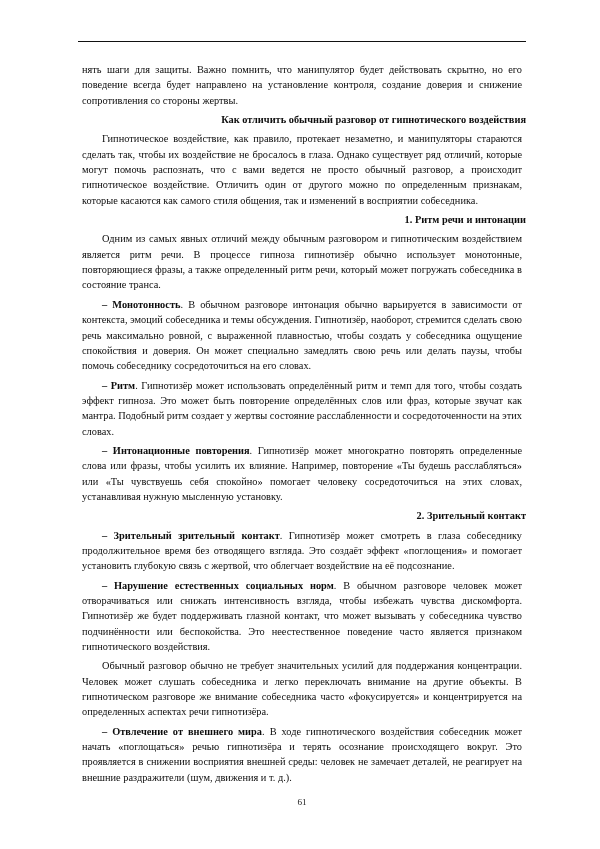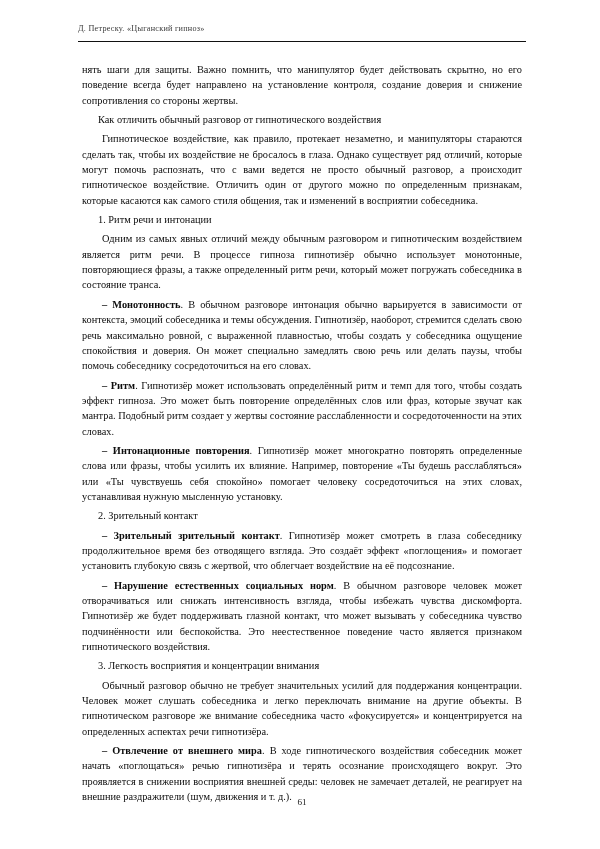--- a/index.html
+++ b/index.html
@@ -55,43 +55,42 @@
     margin: 4px;
     text-indent: 20px;
   }
   p.noindent {
     text-indent: 0;
   }
   h2.sec {
     margin: 0;
     font-size: 10.35px;
     line-height: 15.35px;
-    font-weight: normal;
+    font-weight: bold;
     text-indent: 20px;
-    text-align: left;
+    text-align: right;
   }
   .lead {
     font-weight: bold;
   }
   .folio {
     position: absolute;
     left: 78px;
     width: 448px;
     top: 797px;
     text-align: center;
     font-size: 9.2px;
     color: #1a1a1a;
   }
 </style>
 </head>
 <body>
 
 <div class="page">
 
-  <div class="running-head">Д. Петреску.  «Цыганский гипноз»</div>
   <div class="head-rule"></div>
 
   <div class="content">
 
     <p class="noindent">нять шаги для защиты. Важно помнить, что манипулятор будет действовать скрытно, но его поведение всегда будет направлено на установление контроля, создание доверия и снижение сопротивления со стороны жертвы.</p>
 
     <h2 class="sec">Как отличить обычный разговор от гипнотического воздействия</h2>
 
     <p>Гипнотическое воздействие, как правило, протекает незаметно, и манипуляторы стараются сделать так, чтобы их воздействие не бросалось в глаза. Однако существует ряд отличий, которые могут помочь распознать, что с вами ведется не просто обычный разговор, а происходит гипнотическое воздействие. Отличить один от другого можно по определенным признакам, которые касаются как самого стиля общения, так и изменений в восприятии собеседника.</p>
 
@@ -105,21 +104,20 @@
 
     <p><span class="lead">– Интонационные повторения</span><span>. Гипнотизёр может многократно повторять определенные слова или фразы, чтобы усилить их влияние. Например, повторение «Ты будешь расслабляться» или «Ты чувствуешь себя спокойно» помогает человеку сосредоточиться на этих словах, устанавливая нужную мысленную установку.</span></p>
 
     <h2 class="sec">2. Зрительный контакт</h2>
 
 
     <p><span class="lead">– Зрительный зрительный контакт</span><span>. Гипнотизёр может смотреть в глаза собеседнику продолжительное время без отводящего взгляда. Это создаёт эффект «поглощения» и помогает установить глубокую связь с жертвой, что облегчает воздействие на её подсознание.</span></p>
 
     <p><span class="lead">– Нарушение естественных социальных норм</span><span>. В обычном разговоре человек может отворачиваться или снижать интенсивность взгляда, чтобы избежать чувства дискомфорта. Гипнотизёр же будет поддерживать глазной контакт, что может вызывать у собеседника чувство подчинённости или беспокойства. Это неестественное поведение часто является признаком гипнотического воздействия.</span></p>
 
-    <h2 class="sec">3. Легкость восприятия и концентрации внимания</h2>
 
     <p>Обычный разговор обычно не требует значительных усилий для поддержания концентрации. Человек может слушать собеседника и легко переключать внимание на другие объекты. В гипнотическом разговоре же внимание собеседника часто «фокусируется» и концентрируется на определенных аспектах речи гипнотизёра.</p>
 
     <p><span class="lead">– Отвлечение от внешнего мира</span><span>. В ходе гипнотического воздействия собеседник может начать «поглощаться» речью гипнотизёра и терять осознание происходящего вокруг. Это проявляется в снижении восприятия внешней среды: человек не замечает деталей, не реагирует на внешние раздражители (шум, движения и т. д.).</span></p>
 
   </div>
 
   <div class="folio">61</div>
 
 </div>

